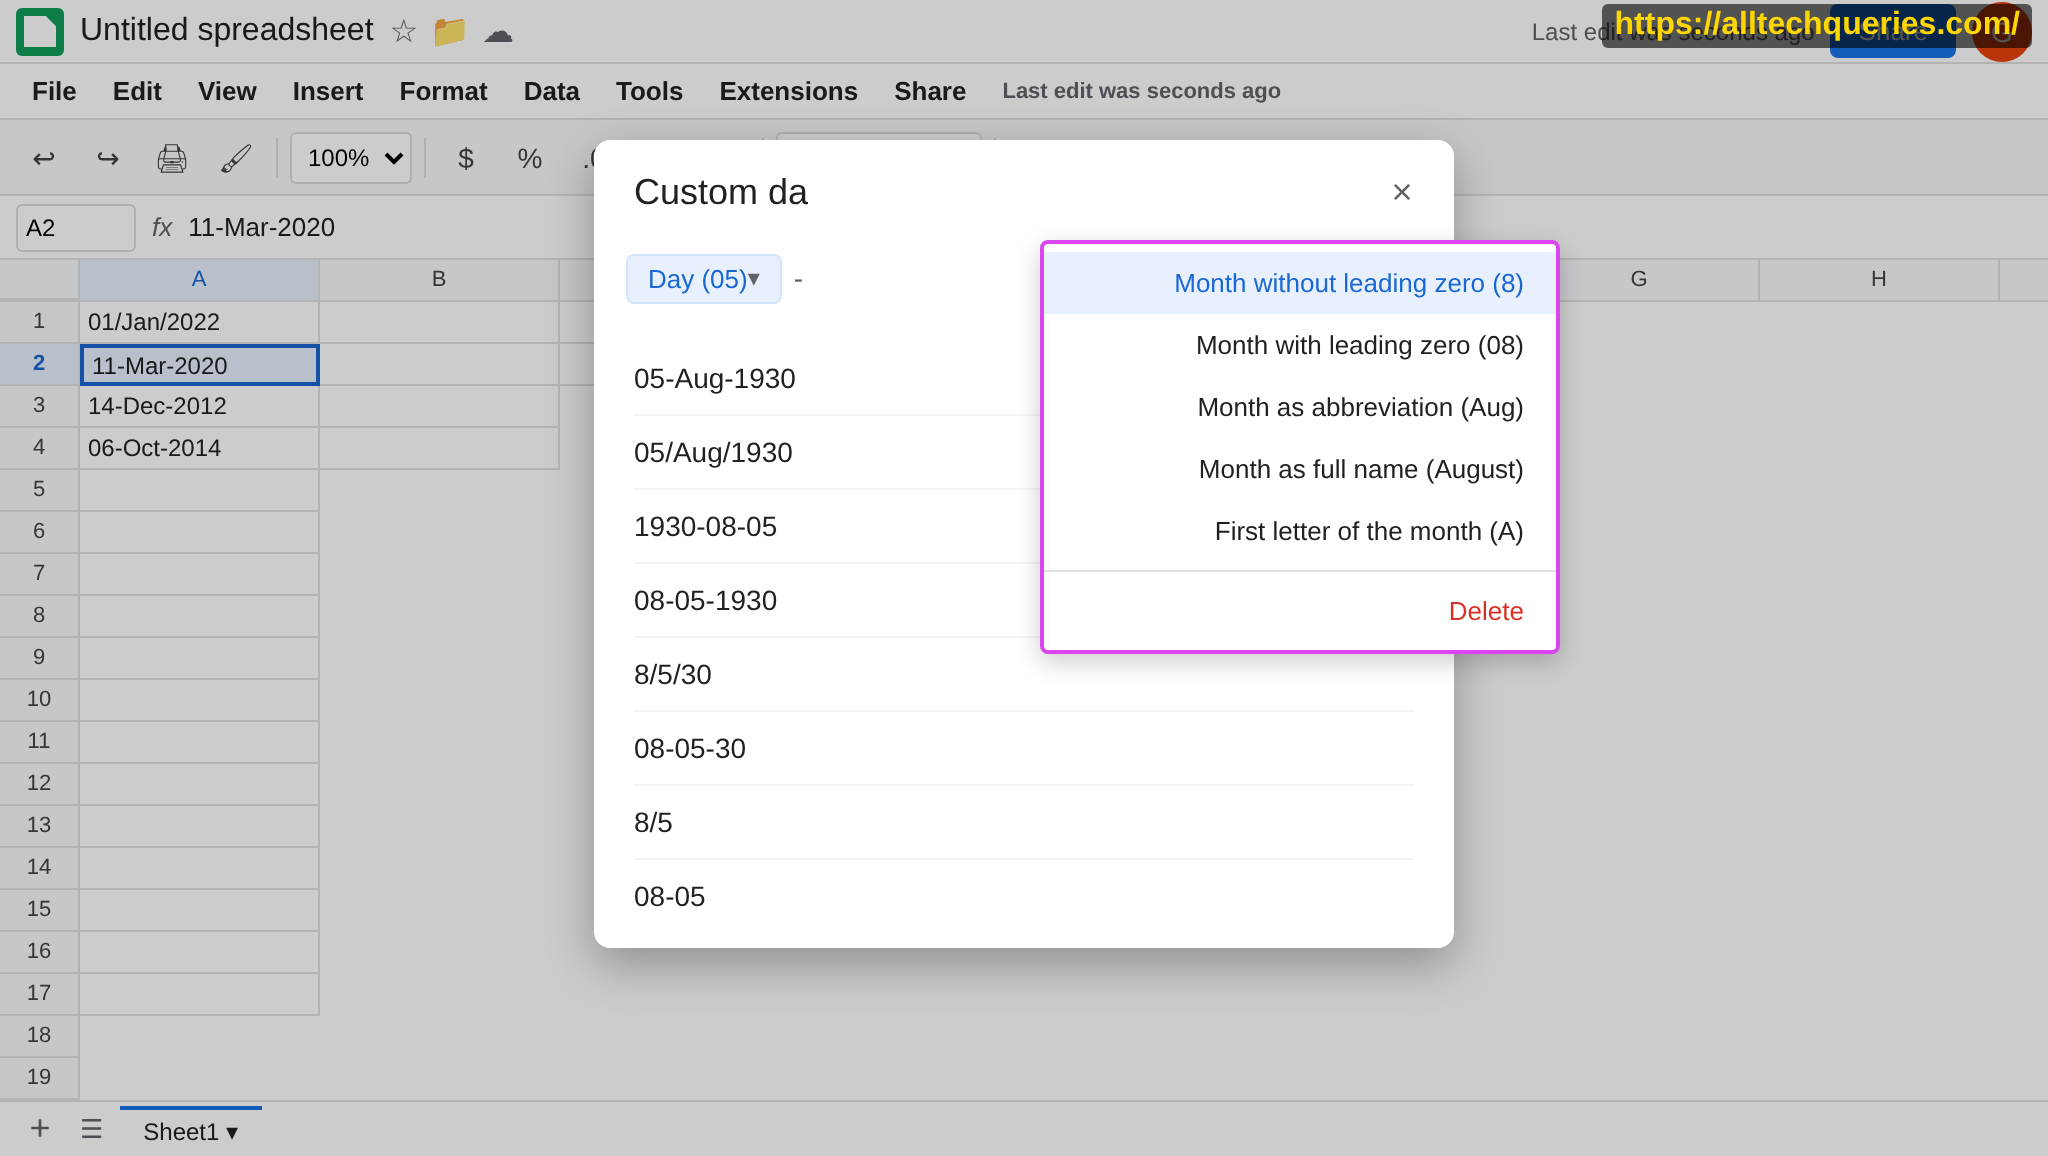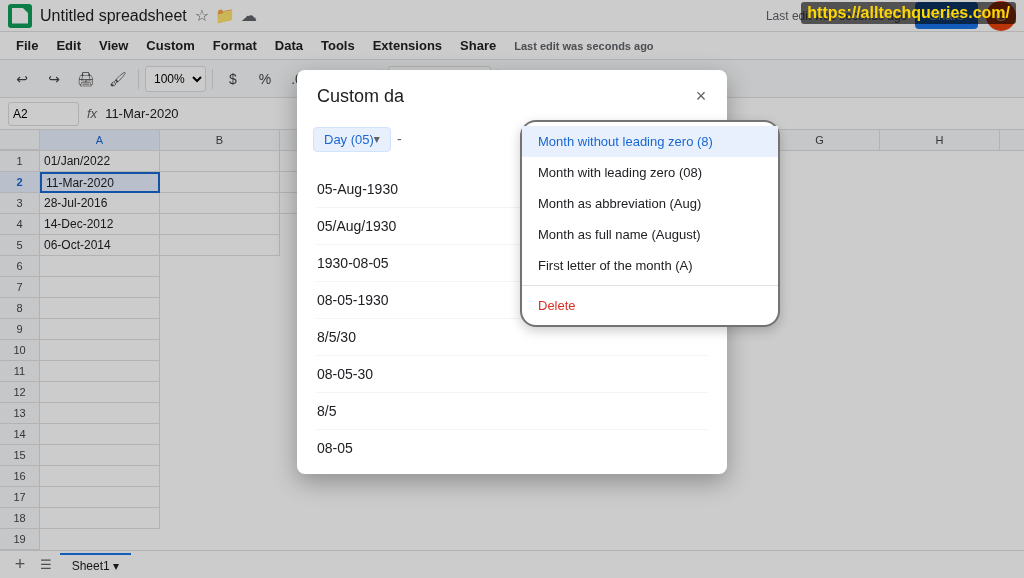--- a/index.html
+++ b/index.html
@@ -92,21 +92,21 @@
     .formula-bar {
       background: #fff;
       height: 32px;
       display: flex;
       align-items: center;
       padding: 0 8px;
       border-bottom: 1px solid #e0e0e0;
       gap: 8px;
     }
     .cell-ref {
-      width: 71px; height: 24px;
+      width: 60px; height: 24px;
       border: 1px solid #dadce0; border-radius: 3px;
       font-size: 12px; padding: 0 4px;
       display: flex; align-items: center;
     }
     .fx-icon { color: #5f6368; font-style: italic; font-size: 13px; }
     .formula-input {
       flex: 1; height: 24px; border: none; outline: none;
       font-size: 13px; color: #202124;
     }
 
@@ -290,22 +290,23 @@
       font-size: 16px;
       font-weight: bold;
       z-index: 300;
       background: rgba(0,0,0,0.6);
       padding: 2px 6px;
       border-radius: 3px;
     }
 
     
     .dropdown-bordered {
-      border: 2px solid #737373;
-      border-radius: 16px;
+      border: 2px solid #d946ef;
+      border-radius: 4px;
+      text-align: right;
     }
   </style>
 </head>
 <body>
 
 <div class="title-bar">
   <div class="app-icon">
     <div class="app-icon-inner"></div>
   </div>
   <span class="title-text">Untitled spreadsheet</span>
@@ -319,21 +320,21 @@
     <span>Last edit was seconds ago</span>
     <button class="share-btn">Share</button>
     <div class="avatar">G</div>
   </div>
 </div>
 
 <div class="menu-bar">
   <span class="menu-item">File</span>
   <span class="menu-item">Edit</span>
   <span class="menu-item">View</span>
-  <span class="menu-item">Custom</span>
+  <span class="menu-item">Insert</span>
   <span class="menu-item">Format</span>
   <span class="menu-item">Data</span>
   <span class="menu-item">Tools</span>
   <span class="menu-item">Extensions</span>
   <span class="menu-item">Share</span>
   <span class="last-edit">Last edit was seconds ago</span>
 </div>
 
 <div class="toolbar">
   <button class="toolbar-btn" title="Undo">↩</button>
@@ -422,25 +423,20 @@
     </div>
     <div class="grid-row">
       <div class="cell selected">11-Mar-2020</div>
       <div class="cell-empty"></div>
       <div class="cell-empty"></div>
       <div class="cell-empty"></div>
       <div class="cell-empty"></div>
       <div class="cell-empty"></div>
     </div>
     <div class="grid-row">
-      <div class="cell">28-Jul-2016</div>
-      <div class="cell-empty"></div>
-      <div class="cell-empty"></div>
-    </div>
-    <div class="grid-row">
       <div class="cell">14-Dec-2012</div>
       <div class="cell-empty"></div>
     </div>
     <div class="grid-row">
       <div class="cell">06-Oct-2014</div>
       <div class="cell-empty"></div>
     </div>
     <div class="grid-row">
       <div class="cell"></div>
     </div>

